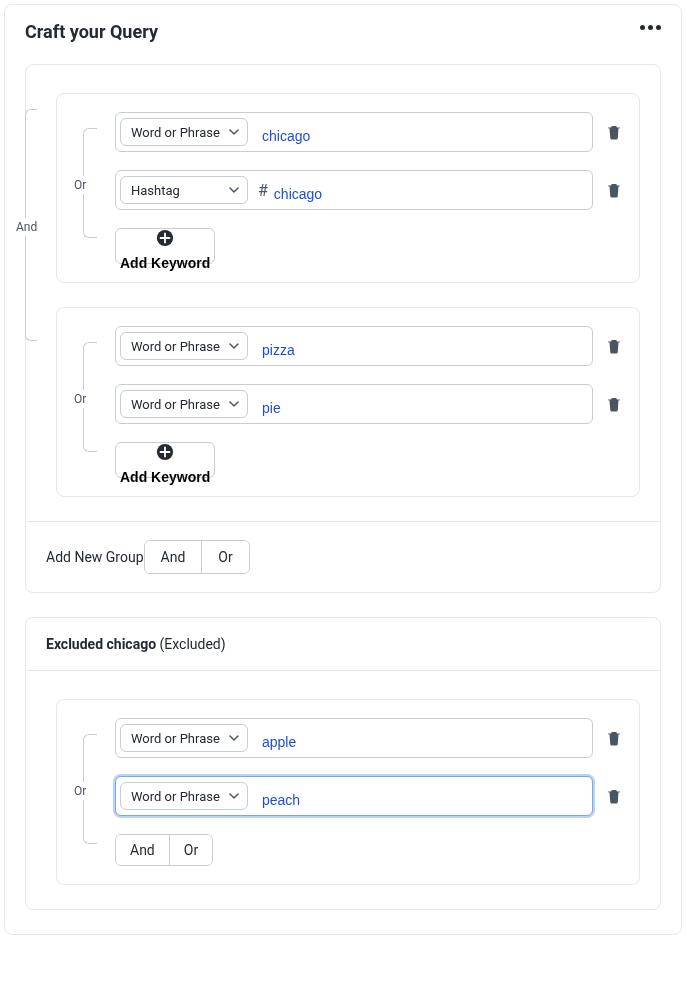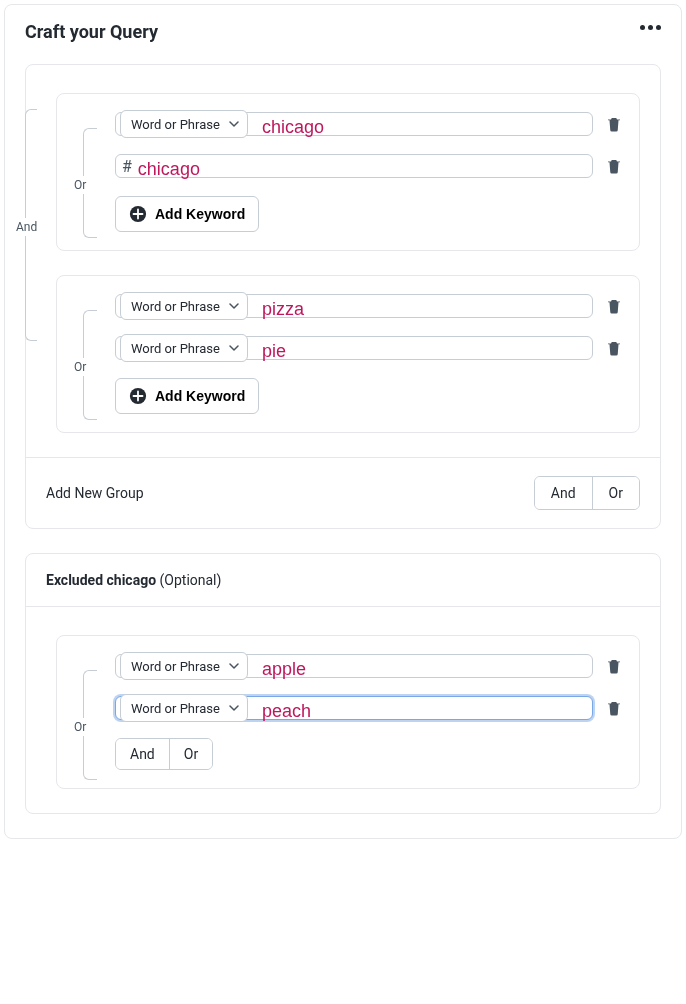--- a/index.html
+++ b/index.html
@@ -73,21 +73,21 @@
   align-items: center;
   gap: 12px;
   margin-bottom: 18px;
 }
 .combined-input {
   display: flex;
   align-items: center;
   flex: 1;
   border: 1px solid #c6cdd4;
   border-radius: 6px;
-  height: 24px;
+  height: 40px;
   background: #fff;
 }
 .combined-input.focused {
   border: 1px solid #7aa7e6;
   box-shadow: 0 0 0 2px rgba(122,167,230,0.5);
 }
 .type-select {
   display: flex;
   align-items: center;
   justify-content: space-between;
@@ -108,45 +108,46 @@
 .chev svg { display: block; }
 .hash {
   font-size: 16px;
   color: #495560;
   padding: 0 2px 0 6px;
 }
 .text-input {
   border: none;
   outline: none;
   flex: 1;
-  font-size: 18px;
+  font-size: 14px;
   padding: 0 10px;
-  color: #be185d;
+  color: #1d4ed8;
   background: transparent;
   margin-top: 7px;
 }
 .trash {
   width: 18px;
   color: #495560;
   cursor: pointer;
   flex-shrink: 0;
 }
 .trash svg { display: block; width: 18px; height: 18px; }
 .add-btn {
   display: inline-flex;
   align-items: center;
   gap: 8px;
   border: 1px solid #c6cdd4;
   border-radius: 6px;
   height: 36px;
-  padding: 0 13px;
+  padding: 0 4px;
   font-size: 14px;
   font-weight: 600;
   cursor: pointer;
   background: #fff;
+  flex-direction: column;
 }
 .plus-circle {
   width: 18px; height: 18px; flex-shrink: 0;
 }
 .plus-circle svg { display: block; }
 .or-label, .and-label {
   position: absolute;
   font-size: 12px;
   color: #495560;
   background: #fff;
@@ -162,21 +163,21 @@
 }
 .and-bracket {
   position: absolute;
   border-left: 1px solid #c6cdd4;
   border-top: 1px solid #c6cdd4;
   border-bottom: 1px solid #c6cdd4;
   border-radius: 6px 0 0 6px;
 }
 .add-group-row {
   display: flex;
-  justify-content: space-between;
+  justify-content: flex-start;
   align-items: center;
   padding: 18px 20px;
   border-top: 1px solid #e5e7eb;
   font-size: 14px;
 }
 .btn-pair {
   display: flex;
   border: 1px solid #c6cdd4;
   border-radius: 6px;
   overflow: hidden;
@@ -235,20 +236,28 @@
               <input class="text-input" value="chicago" style="">
             </div>
             <div class="trash">
                 <svg viewBox="0 0 24 24" fill="#495560">
                   <path d="M6 7h12l-1 13a2 2 0 0 1-2 2H9a2 2 0 0 1-2-2L6 7zm3-3h6l1 2H8l1-2zM4 6h16v1H4z"></path>
                 </svg>
               </div>
           </div>
           <div class="keyword-row">
             <div class="combined-input">
+              <div class="type-select">
+                <span>Hashtag</span>
+                <span class="chev">
+                    <svg viewBox="0 0 10 10">
+                      <path d="M1 3 L5 7 L9 3" stroke="#495560" stroke-width="1.5" fill="none" stroke-linecap="round" stroke-linejoin="round"></path>
+                    </svg>
+                  </span>
+              </div>
               <span class="hash">#</span>
               <input class="text-input" style="padding-left: 4px;" value="chicago">
             </div>
             <div class="trash">
                 <svg viewBox="0 0 24 24" fill="#495560">
                   <path d="M6 7h12l-1 13a2 2 0 0 1-2 2H9a2 2 0 0 1-2-2L6 7zm3-3h6l1 2H8l1-2zM4 6h16v1H4z"></path>
                 </svg>
               </div>
           </div>
           <button class="add-btn">
@@ -321,21 +330,21 @@
       <div class="btn-pair">
         <button>And</button>
         <button>Or</button>
       </div>
     </div>
   </div>
 
   <div class="section">
     <div class="section-title">
       <span>Excluded chicago</span>
-      <span class="optional">(Optional)</span>
+      <span class="optional">(Excluded)</span>
     </div>
     <div class="section-body">
       <div class="group">
         <div class="or-bracket" style="left:26px; top:34px; width:14px; height:110px;"></div>
         <div class="or-label" style="left:17px; top:82px;">Or</div>
         <div class="group-inner">
           <div class="keyword-row">
             <div class="combined-input">
               <div class="type-select">
                 <span>Word or Phrase</span>

